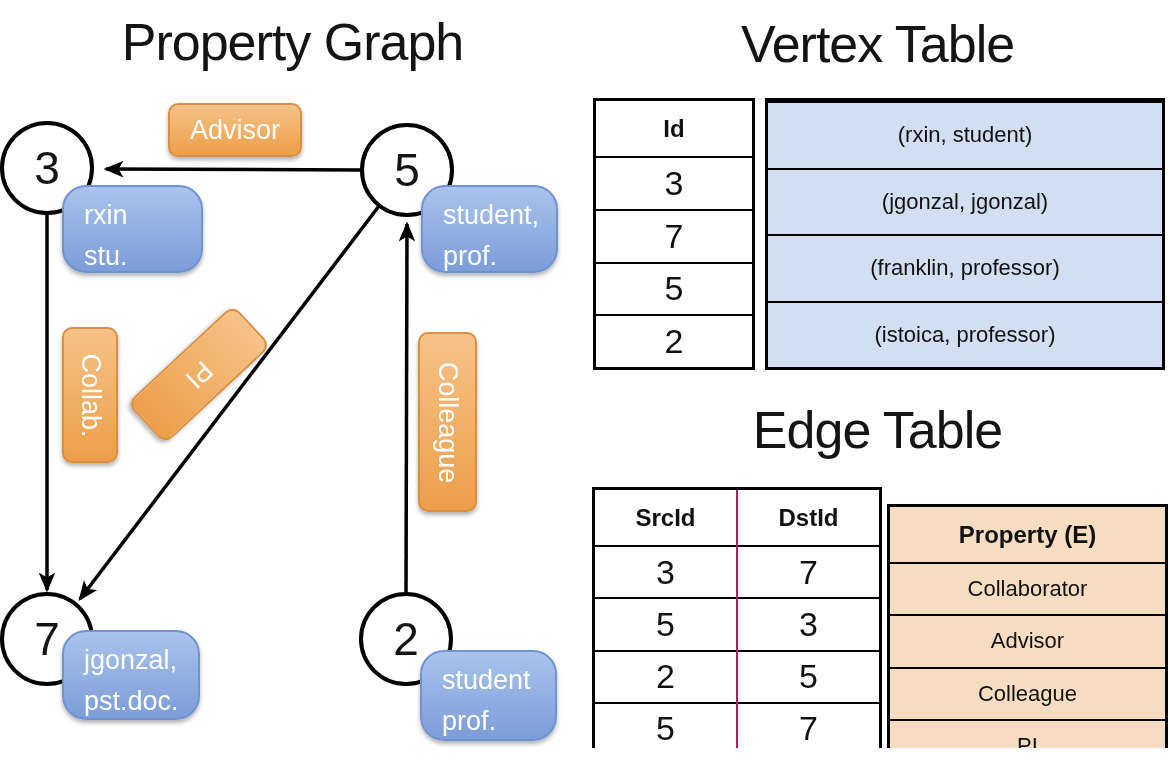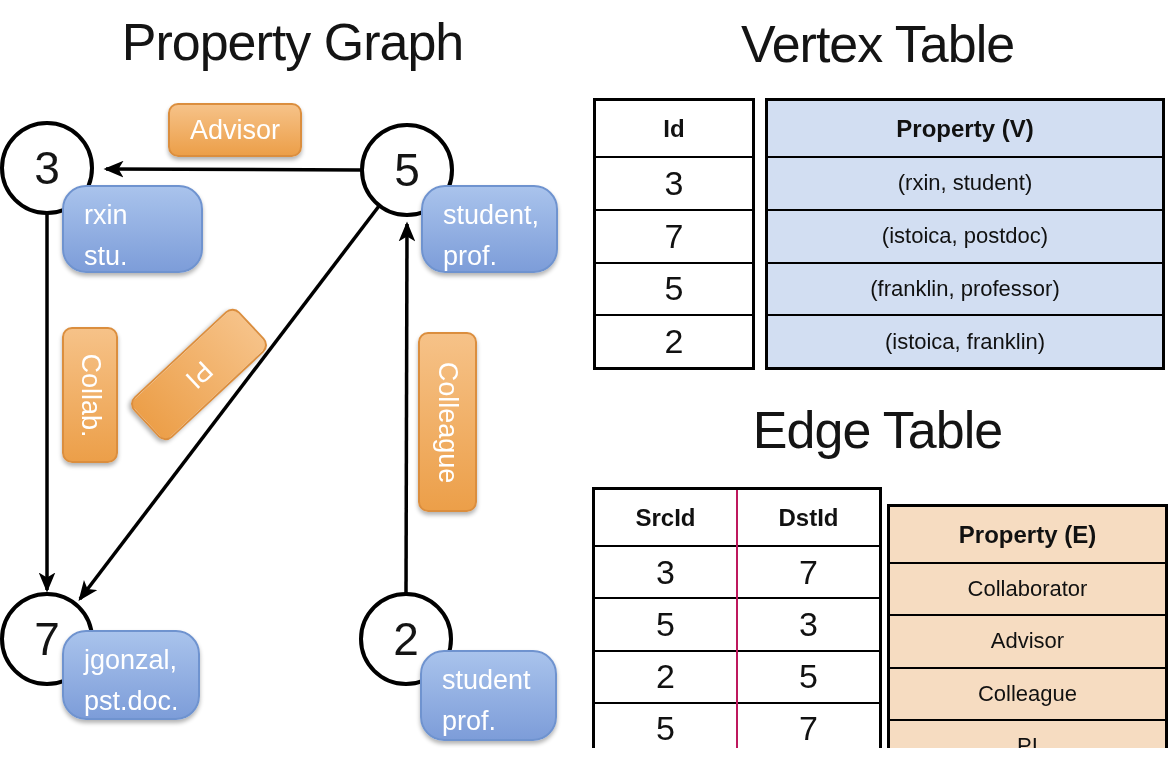--- a/index.html
+++ b/index.html
@@ -125,25 +125,24 @@
 
   <div class="abs tblbox" style="left:593px;top:98px;width:162px;height:272px;">
     <div class="trow hdr">Id</div>
     <div class="trow num">3</div>
     <div class="trow num">7</div>
     <div class="trow num">5</div>
     <div class="trow num">2</div>
   </div>
 
   <div class="abs tblbox fill-blue" style="left:765px;top:98px;width:400px;height:272px;">
-    <div class="trow hdr fill-blue">Property (V)</div>
     <div class="trow fill-blue">(rxin, student)</div>
-    <div class="trow fill-blue">(istoica, postdoc)</div>
+    <div class="trow fill-blue">(jgonzal, jgonzal)</div>
     <div class="trow fill-blue">(franklin, professor)</div>
-    <div class="trow fill-blue">(istoica, franklin)</div>
+    <div class="trow fill-blue">(istoica, professor)</div>
   </div>
 
   <div class="abs tblbox grid2" style="left:592px;top:487px;width:290px;height:270px;">
     <div class="gcol first">
       <div class="trow hdr">SrcId</div>
       <div class="trow num">3</div>
       <div class="trow num">5</div>
       <div class="trow num">2</div>
       <div class="trow num">5</div>
     </div>

